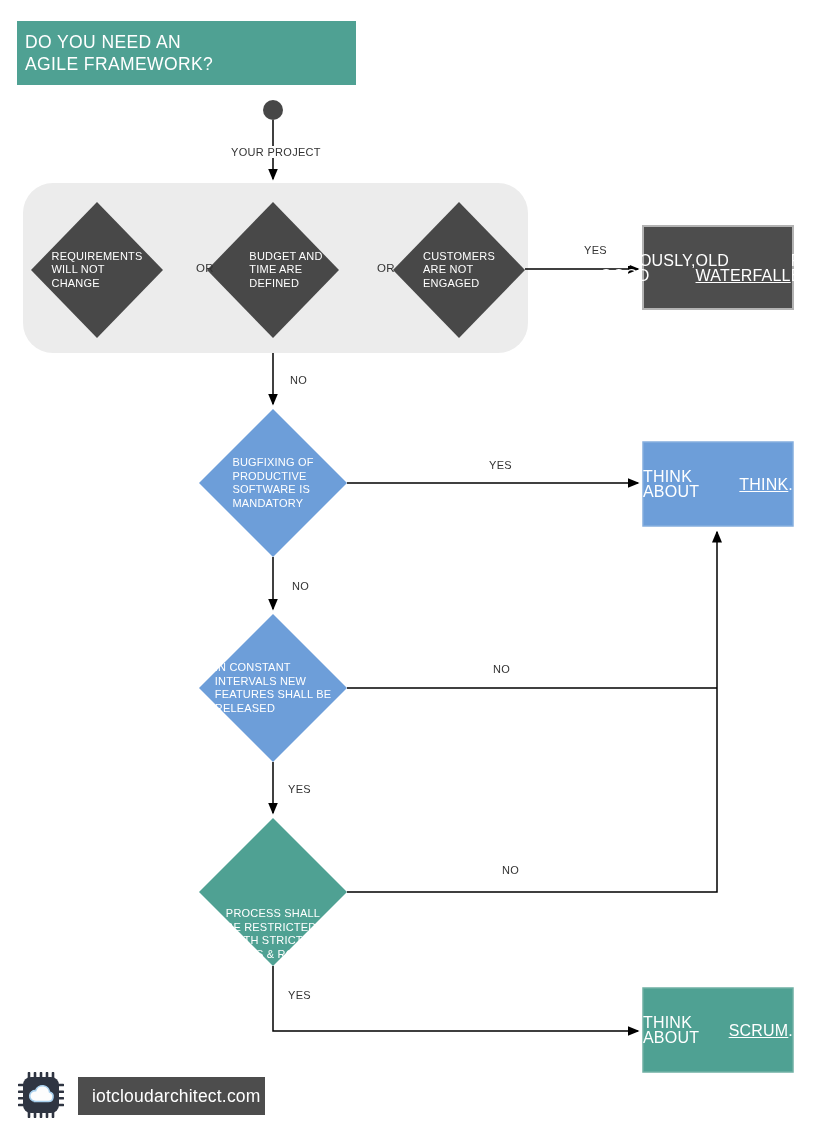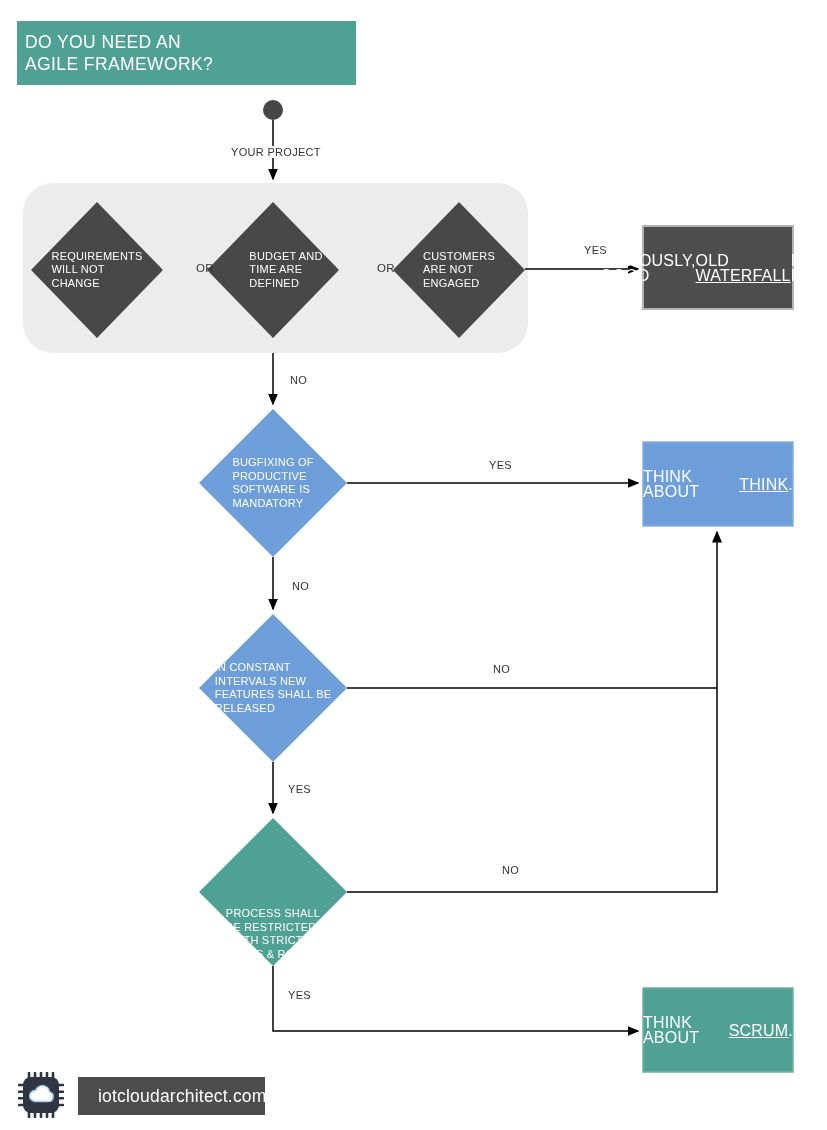--- a/index.html
+++ b/index.html
@@ -43,21 +43,21 @@
   .or-label {
     position: absolute; font-size: 11.5px; color: var(--label-text, #333333);
     letter-spacing: 0.3px;
     margin-left: 23px;
   }
 
   
   .footer-domain {
     position: absolute; left: 78px; top: 1077px; width: 187px; height: 38px;
     background: var(--dark-box, #4d4d4d); color: #ffffff;
-    display: flex; align-items: center; padding-left: 20px; box-sizing: border-box;
+    display: flex; align-items: center; padding-left: 14px; box-sizing: border-box;
     font-size: 17.5px; letter-spacing: 0.2px;
   }
   .chip-icon { position: absolute; left: 18px; top: 1072px; }
 </style>
 </head>
 <body>
 
 <div class="stage">
 
   <svg class="layer" width="827" height="1130" viewBox="0 0 827 1130">

